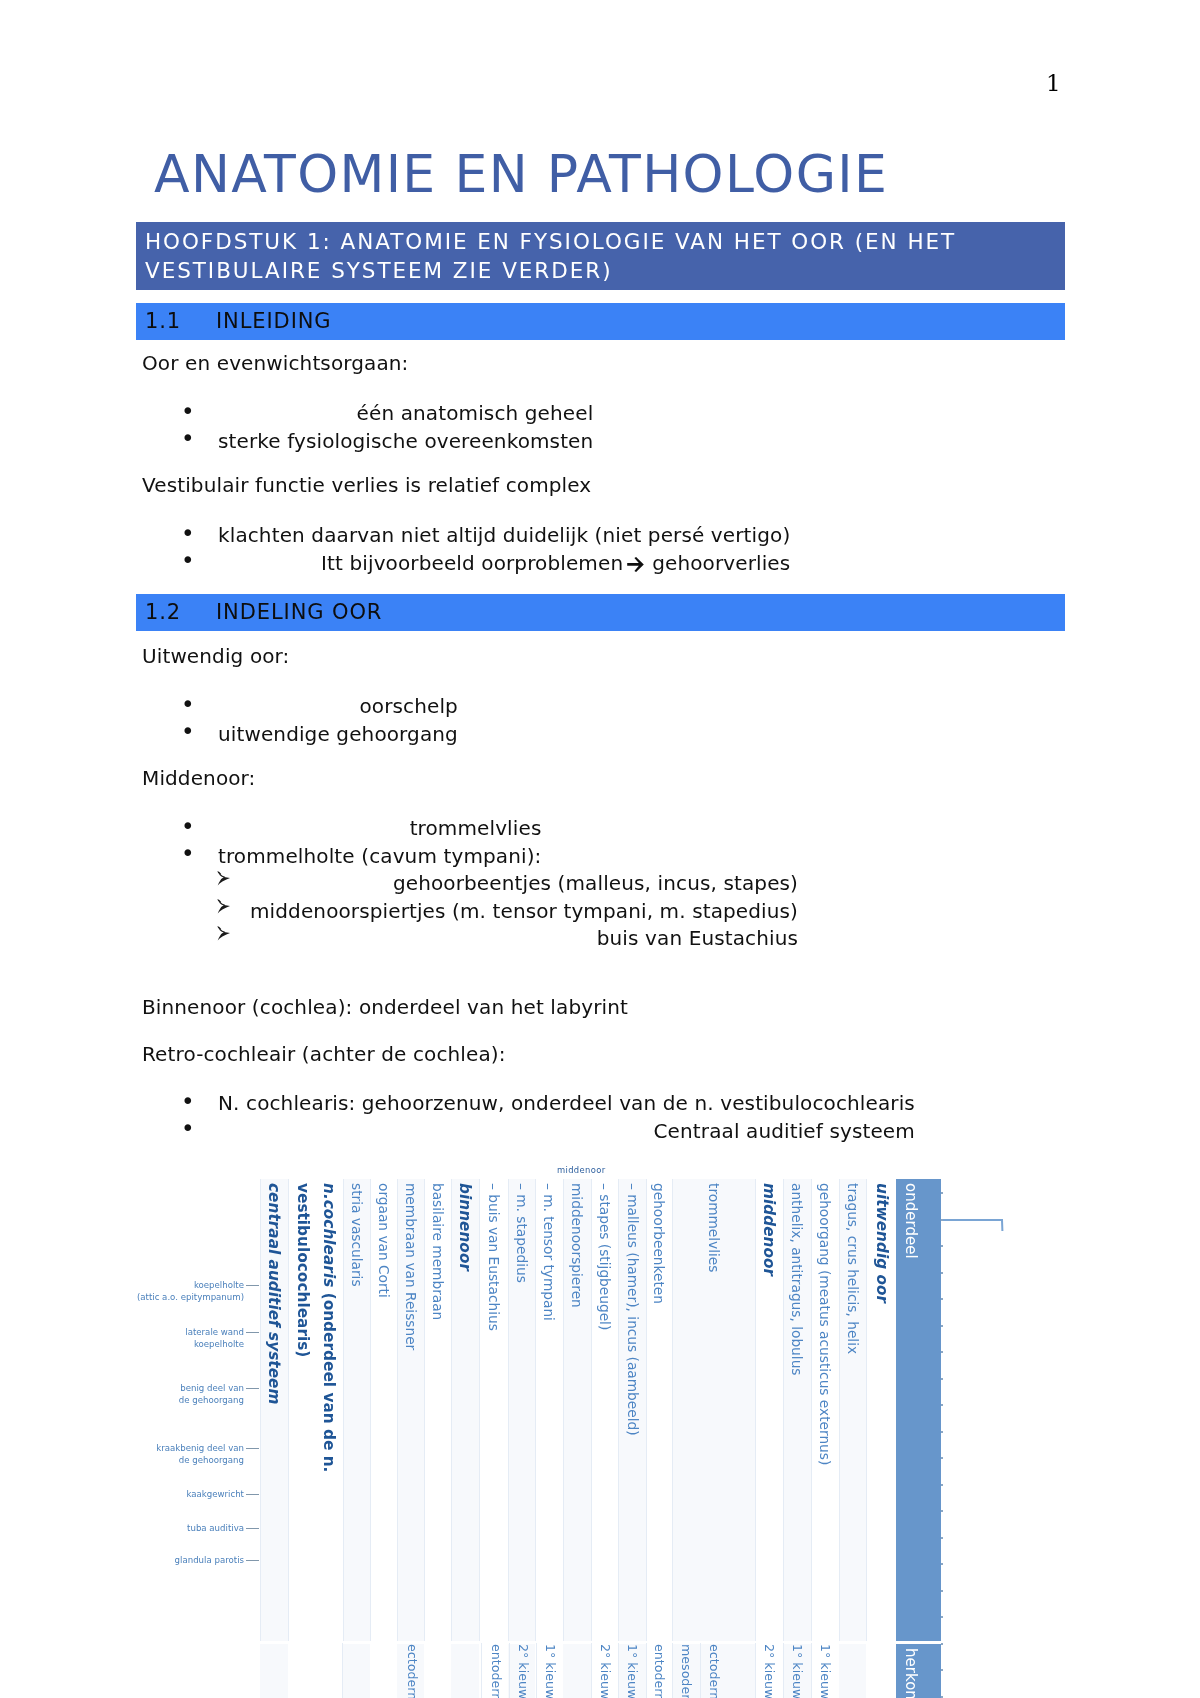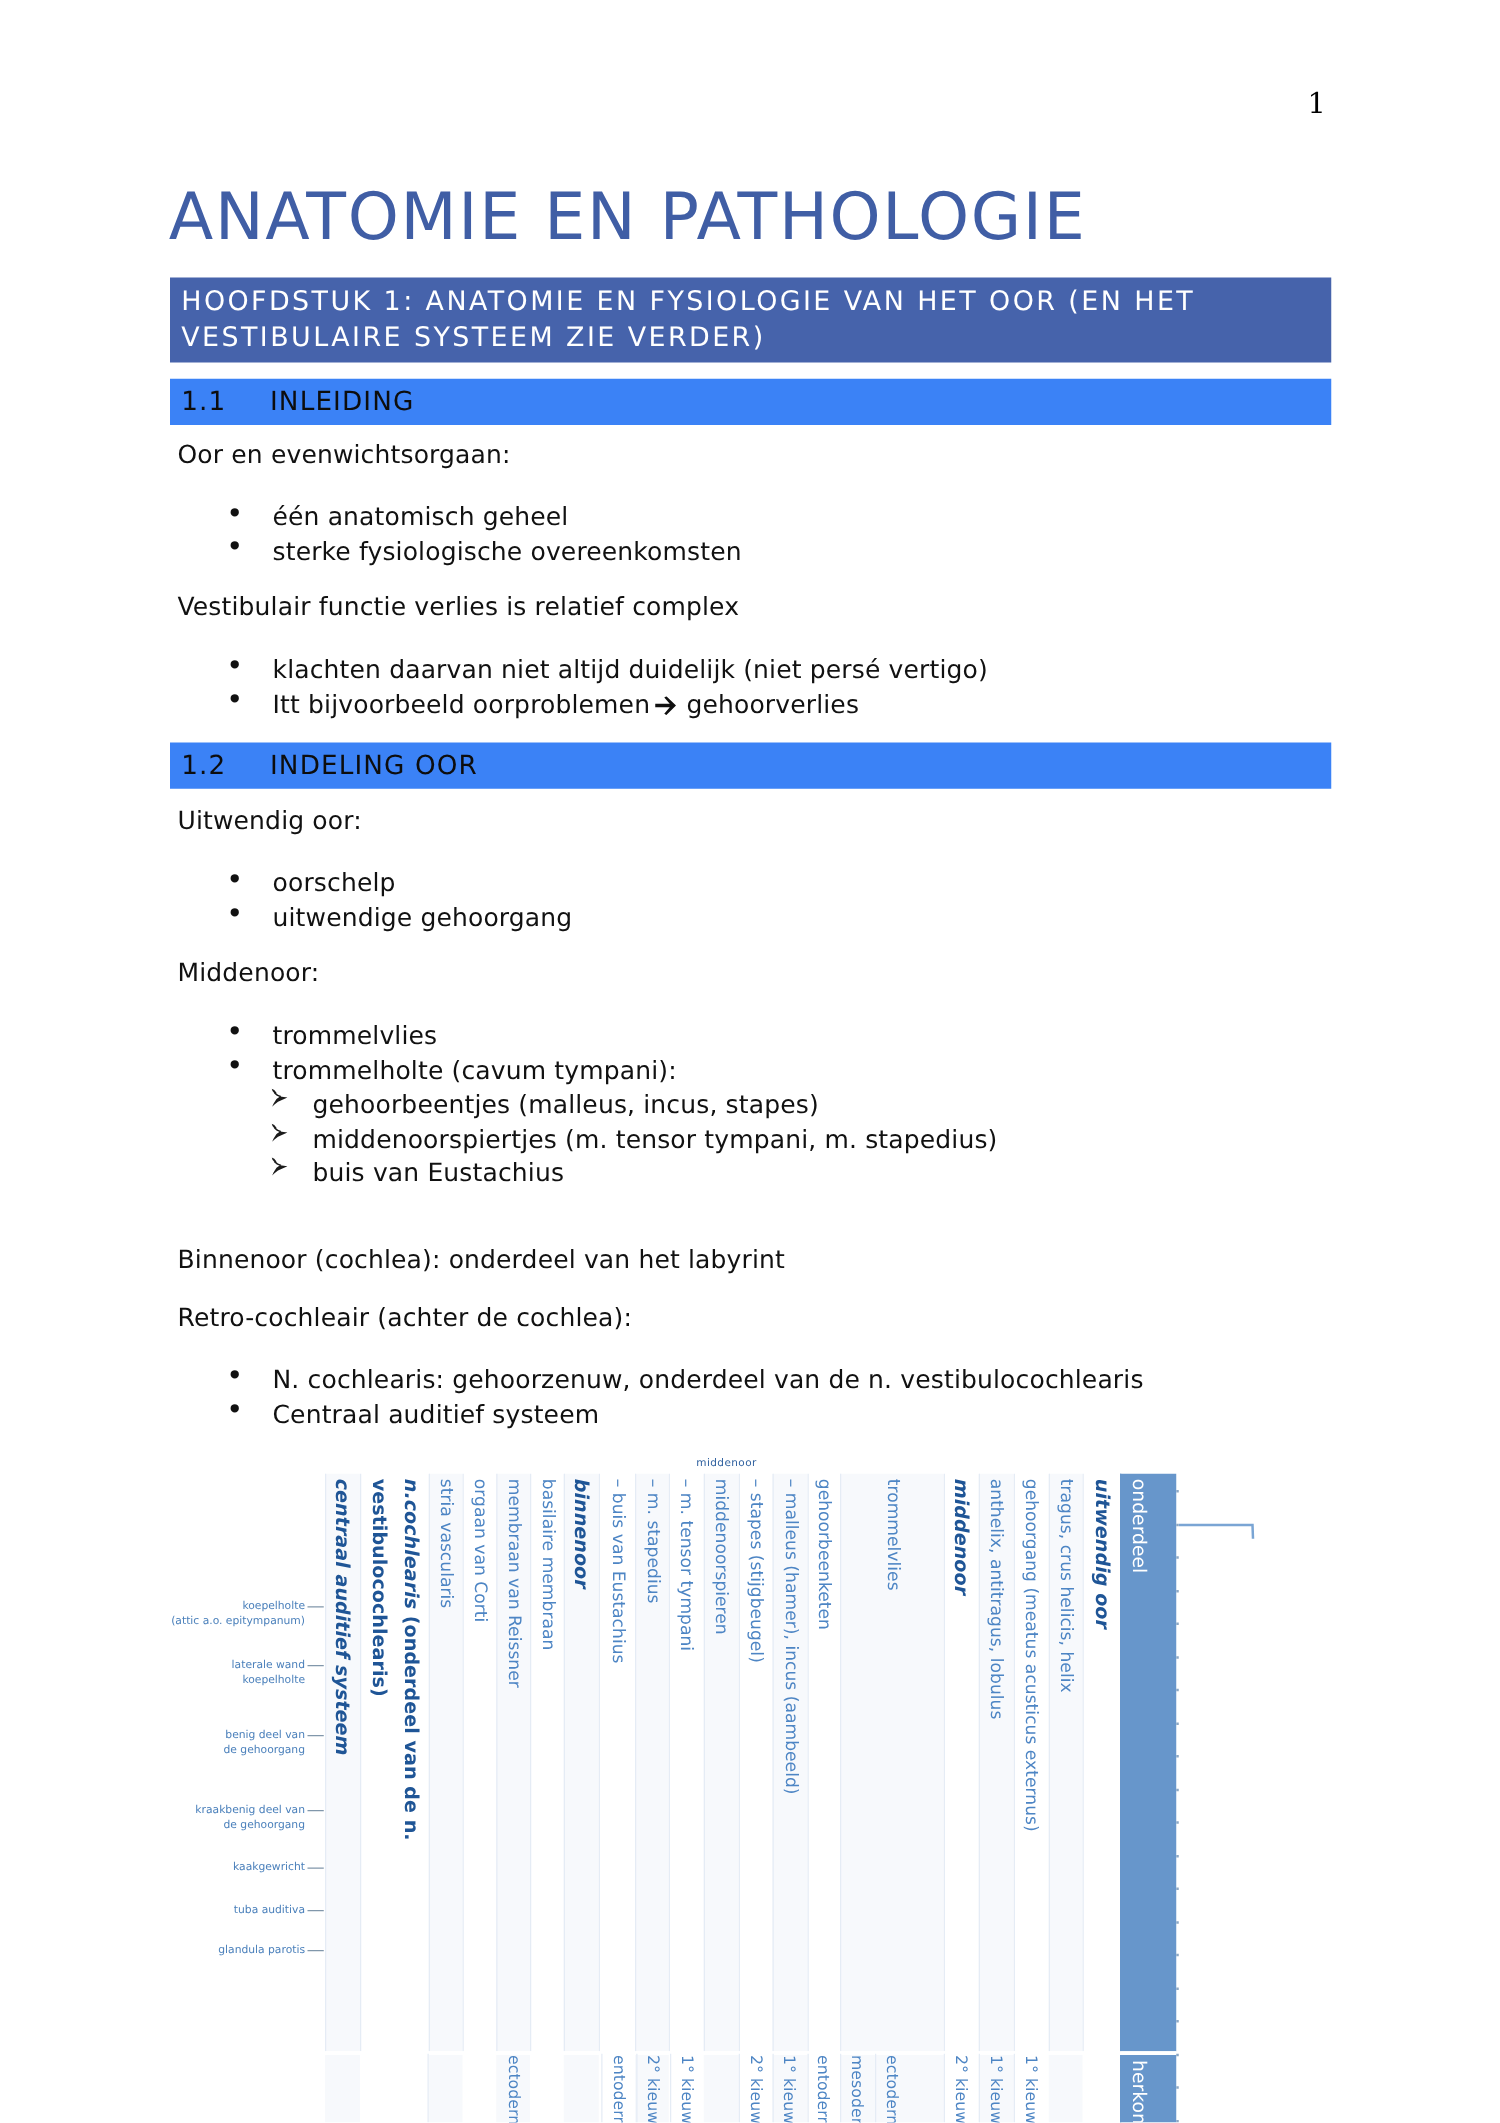--- a/index.html
+++ b/index.html
@@ -9,37 +9,37 @@
     background:#ffffff;
     font-family:"DejaVu Sans", sans-serif;
     color:#000;
     -webkit-font-smoothing:antialiased;
   }
   .page { position:relative; width:1200px; height:1698px; overflow:hidden; }
 
   .pagenum { position:absolute; left:1046px; top:70px; font-size:23px; color:#000;
              font-family:"DejaVu Serif", serif; }
 
-  h1.title { position:absolute; left:135px; top:144px; margin:0; font-size:52px;
+  h1.title { position:absolute; left:154px; top:144px; margin:0; font-size:52px;
              font-weight:400; color:#405ea5; letter-spacing:1.35px; white-space:nowrap; }
 
   .banner { position:absolute; left:136px; top:222px; width:929px; height:68px;
             background:#4663ab; color:#ffffff; font-size:21.5px; padding:5px 9px 0 9px;
             line-height:29px; letter-spacing:1.95px; }
 
   .sub { position:absolute; left:136px; width:929px; height:37px;
          background:#3b82f6; font-size:21px; letter-spacing:0.9px;
          line-height:36px; padding-left:9px; color:#0d0d0d; }
   .sub .num { display:inline-block; width:71px; }
 
   p.txt { position:absolute; left:142px; margin:0; font-size:20px; color:#111;
           line-height:26px; letter-spacing:0.12px; }
 
   ul.b { position:absolute; margin:0; padding:0; list-style:none; font-size:20px;
-         color:#111; line-height:27.5px; letter-spacing:0.12px; }
+         color:#111; line-height:27.5px; letter-spacing:0.12px;text-align:right; }
   ul.b li { position:relative; padding-left:33px; white-space:nowrap; }
   ul.b li:before { content:"\2022"; position:absolute; left:-4px; top:-2.5px; font-size:23px; }
   ul.b2 li { padding-left:34px; }
   ul.b2 li:before { content:none; }
   ul.b2 li .chev { position:absolute; left:1px; top:0px; width:13px; height:16px; }
   .arrw { width:17px; height:15px; vertical-align:-2px; margin:0 8px 0 4px; }
 
   
   .figure { position:absolute; left:0; top:0; width:1200px; height:1698px;border-radius:30px; }
   .fig-table { position:absolute; left:0; top:0; width:1200px; height:1698px; }

